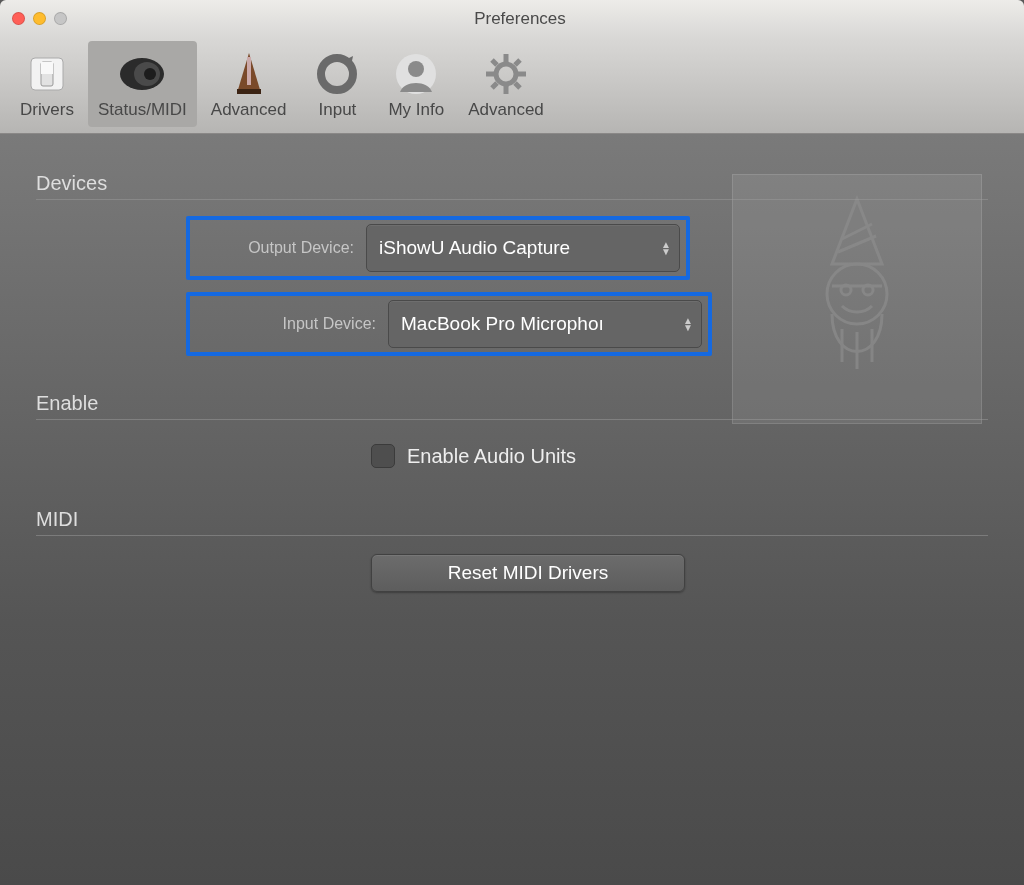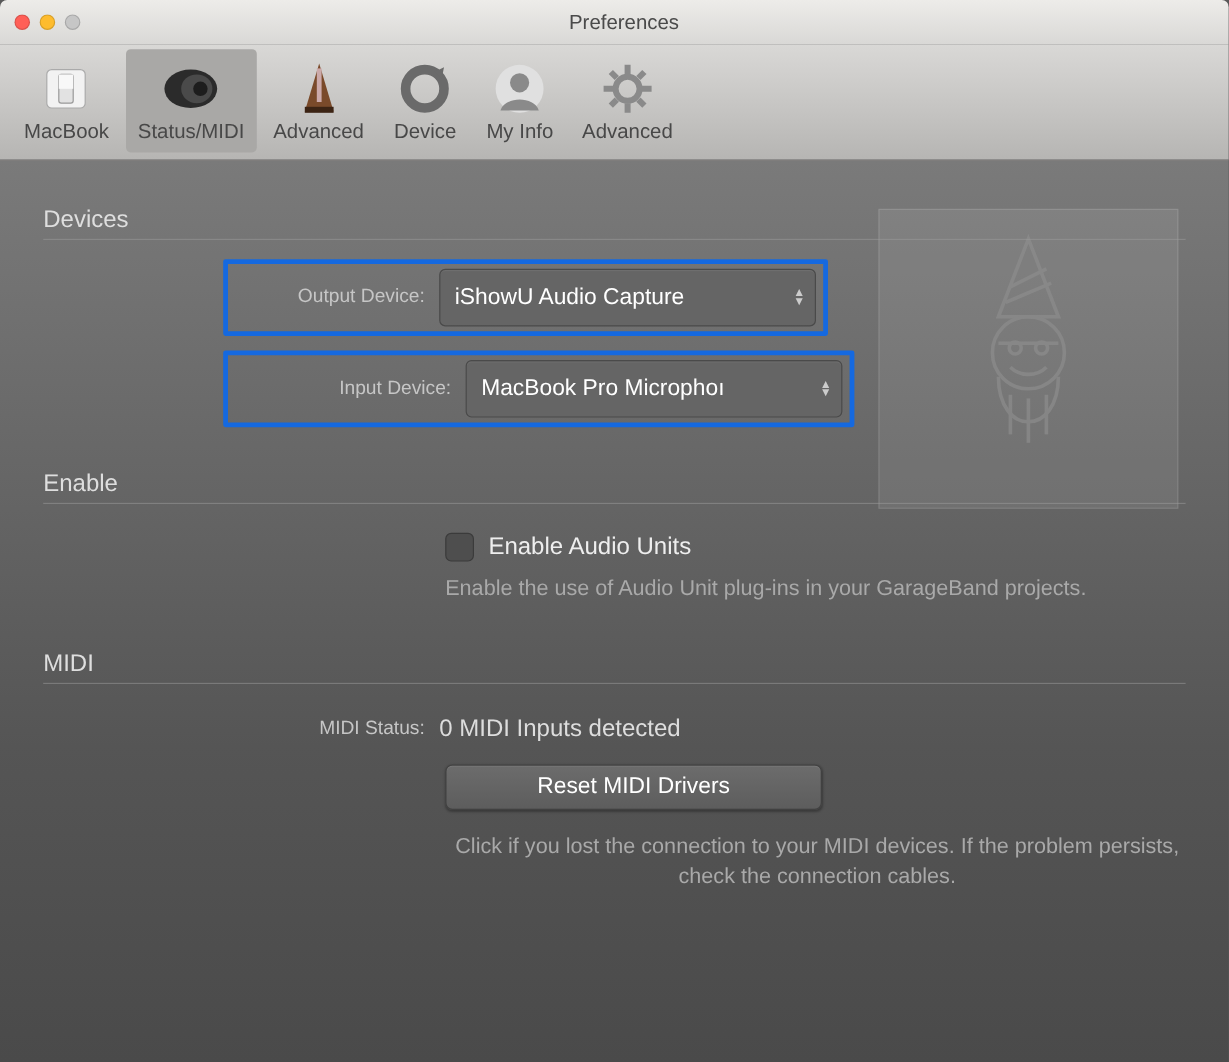--- a/index.html
+++ b/index.html
@@ -147,21 +147,21 @@
 
 <div class="toolbar">
   <div class="tab">
     <div class="icon-holder">
       <svg width="40" height="40" viewBox="0 0 40 40">
         <rect x="4" y="4" width="32" height="32" rx="4" fill="#f2f2f2" stroke="#aaa"></rect>
         <rect x="14" y="8" width="12" height="24" rx="2" fill="#e2e2e2" stroke="#999"></rect>
         <rect x="14" y="8" width="12" height="12" fill="#f8f8f8"></rect>
       </svg>
     </div>
-    <div class="tab-label">MacBook</div>
+    <div class="tab-label">Drivers</div>
   </div>
 
   <div class="tab active">
     <div class="icon-holder">
       <svg width="54" height="44" viewBox="0 0 54 44">
         <ellipse cx="27" cy="22" rx="22" ry="16" fill="#2b2b2b"></ellipse>
         <ellipse cx="32" cy="22" rx="13" ry="12" fill="#4a4a4a"></ellipse>
         <ellipse cx="35" cy="22" rx="6" ry="6" fill="#1d1d1d"></ellipse>
       </svg>
     </div>
@@ -179,21 +179,21 @@
     <div class="tab-label">Advanced</div>
   </div>
 
   <div class="tab">
     <div class="icon-holder">
       <svg width="44" height="44" viewBox="0 0 44 44">
         <circle cx="22" cy="22" r="16" fill="none" stroke="#6a6a6a" stroke-width="8"></circle>
         <path d="M30 8 L38 4 L36 14 Z" fill="#6a6a6a"></path>
       </svg>
     </div>
-    <div class="tab-label">Device</div>
+    <div class="tab-label">Input</div>
   </div>
 
   <div class="tab">
     <div class="icon-holder">
       <svg width="44" height="44" viewBox="0 0 44 44">
         <circle cx="22" cy="22" r="20" fill="#e0e0e0"></circle>
         <circle cx="22" cy="17" r="8" fill="#8a8a8a"></circle>
         <path d="M6 40 C10 28, 34 28, 38 40 Z" fill="#8a8a8a"></path>
       </svg>
     </div>
@@ -260,31 +260,25 @@
   </div>
 
   <div class="section-title" style="margin-top:36px;">Enable</div>
   <div class="divider"></div>
 
   <div style="margin-left:335px;">
     <div class="checkbox-row">
       <div class="checkbox"></div>
       <div class="checkbox-label">Enable Audio Units</div>
     </div>
-    <div class="help">Enable the use of Audio Unit plug-ins in your GarageBand projects.</div>
   </div>
 
   <div class="section-title" style="margin-top:40px;">MIDI</div>
   <div class="divider"></div>
 
-  <div class="midi-row">
-    <div class="right-label">MIDI Status:</div>
-    <div class="midi-value">0 MIDI Inputs detected</div>
-  </div>
 
   <div style="margin-left:335px;text-align:center;">
     <div class="button">
       <span>Reset MIDI Drivers</span>
     </div>
-    <div class="help" style="width:620px; margin-top:18px;">Click if you lost the connection to your MIDI devices. If the problem persists, check the connection cables.</div>
   </div>
 
 </div>
 
 </body></html>

